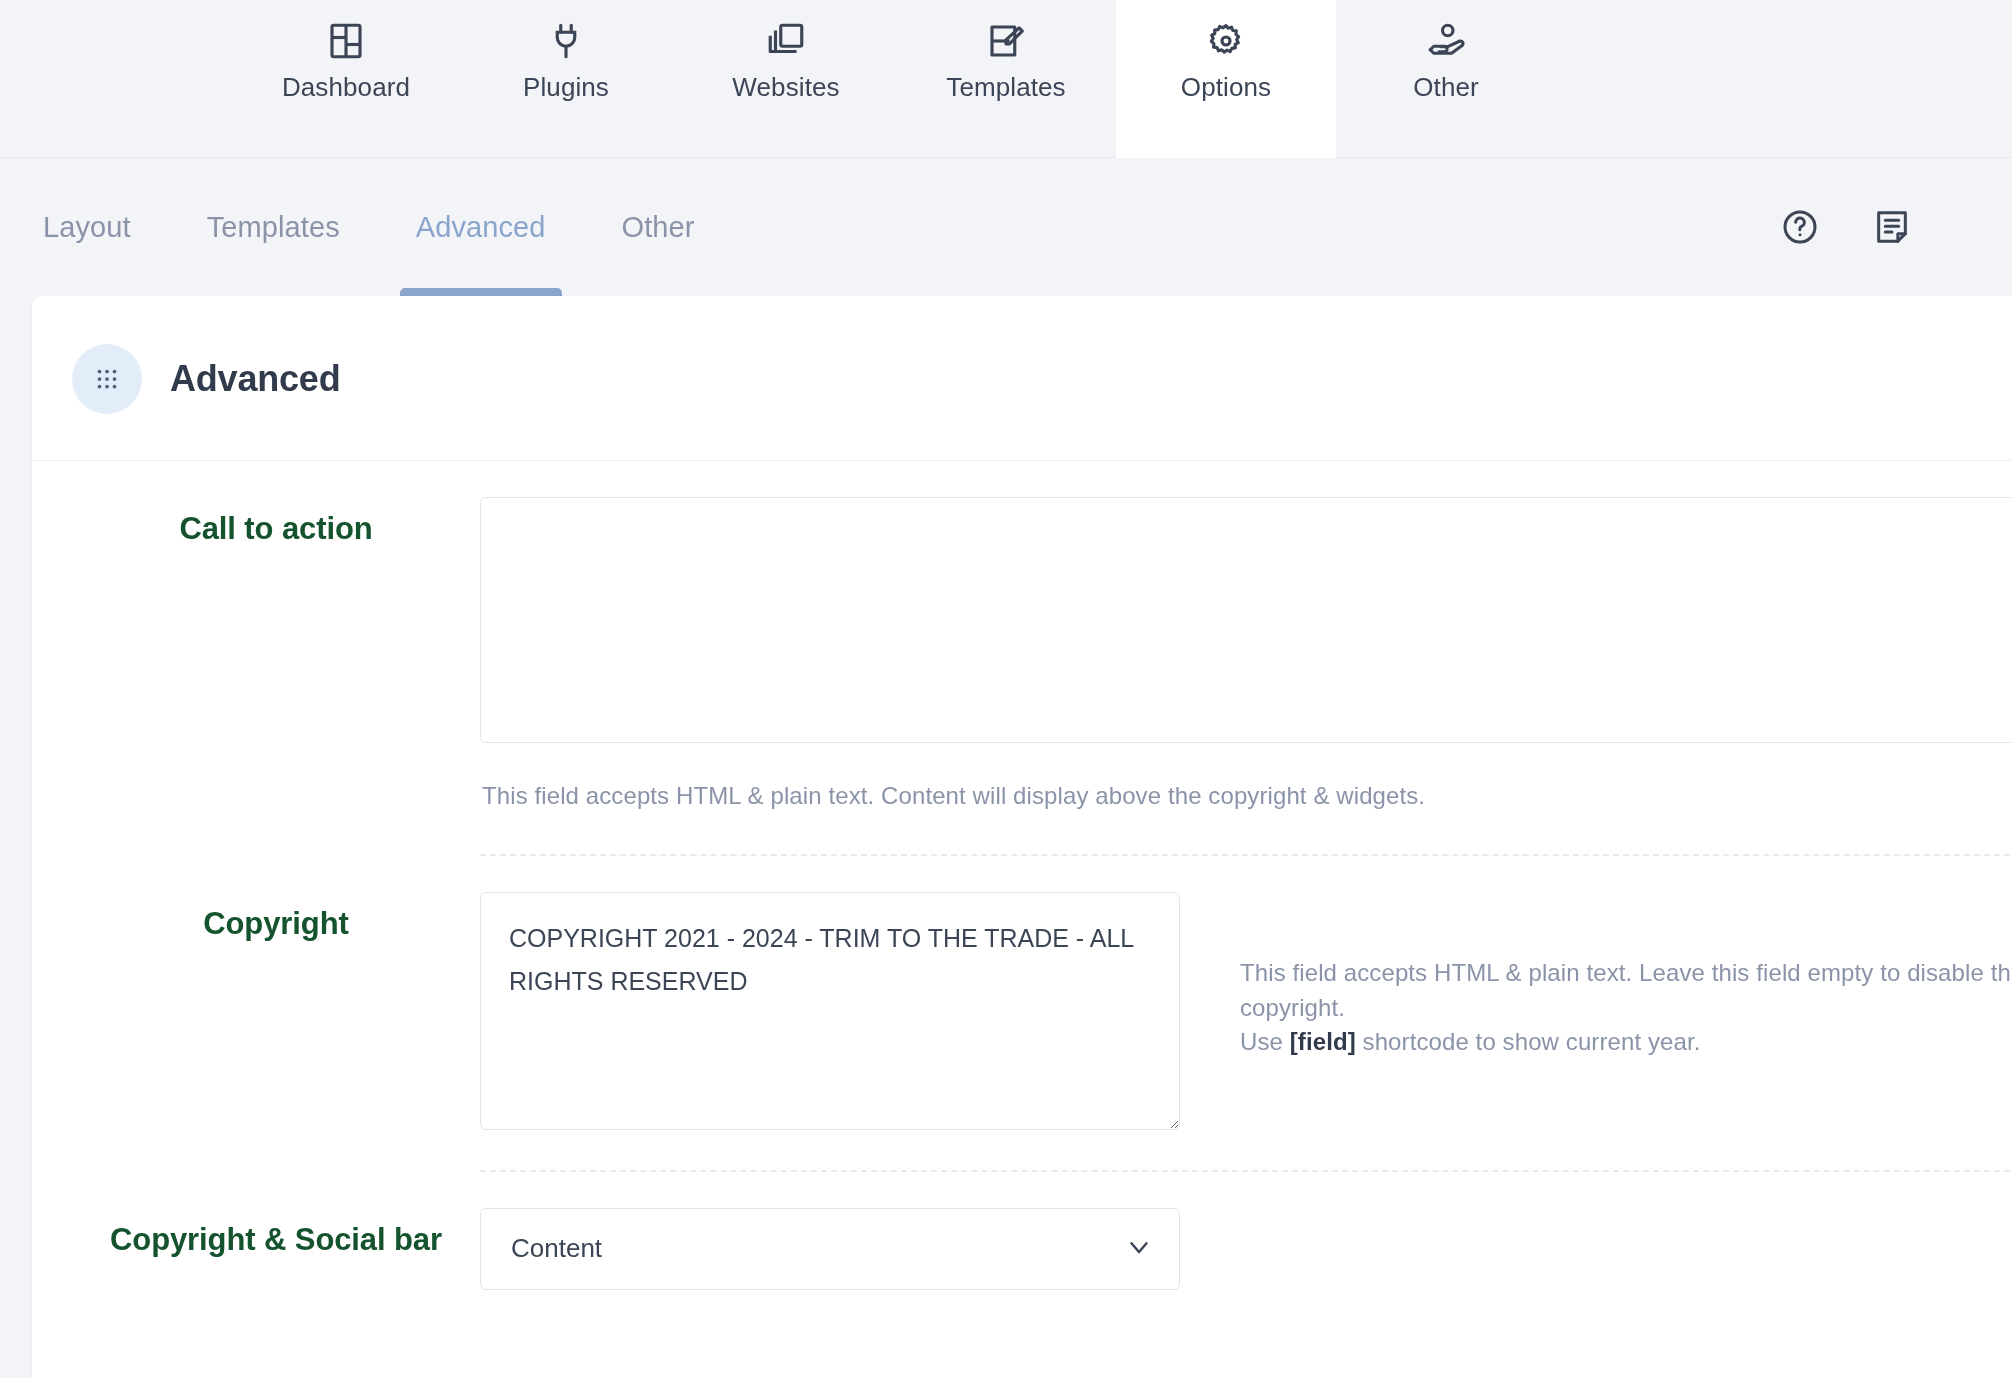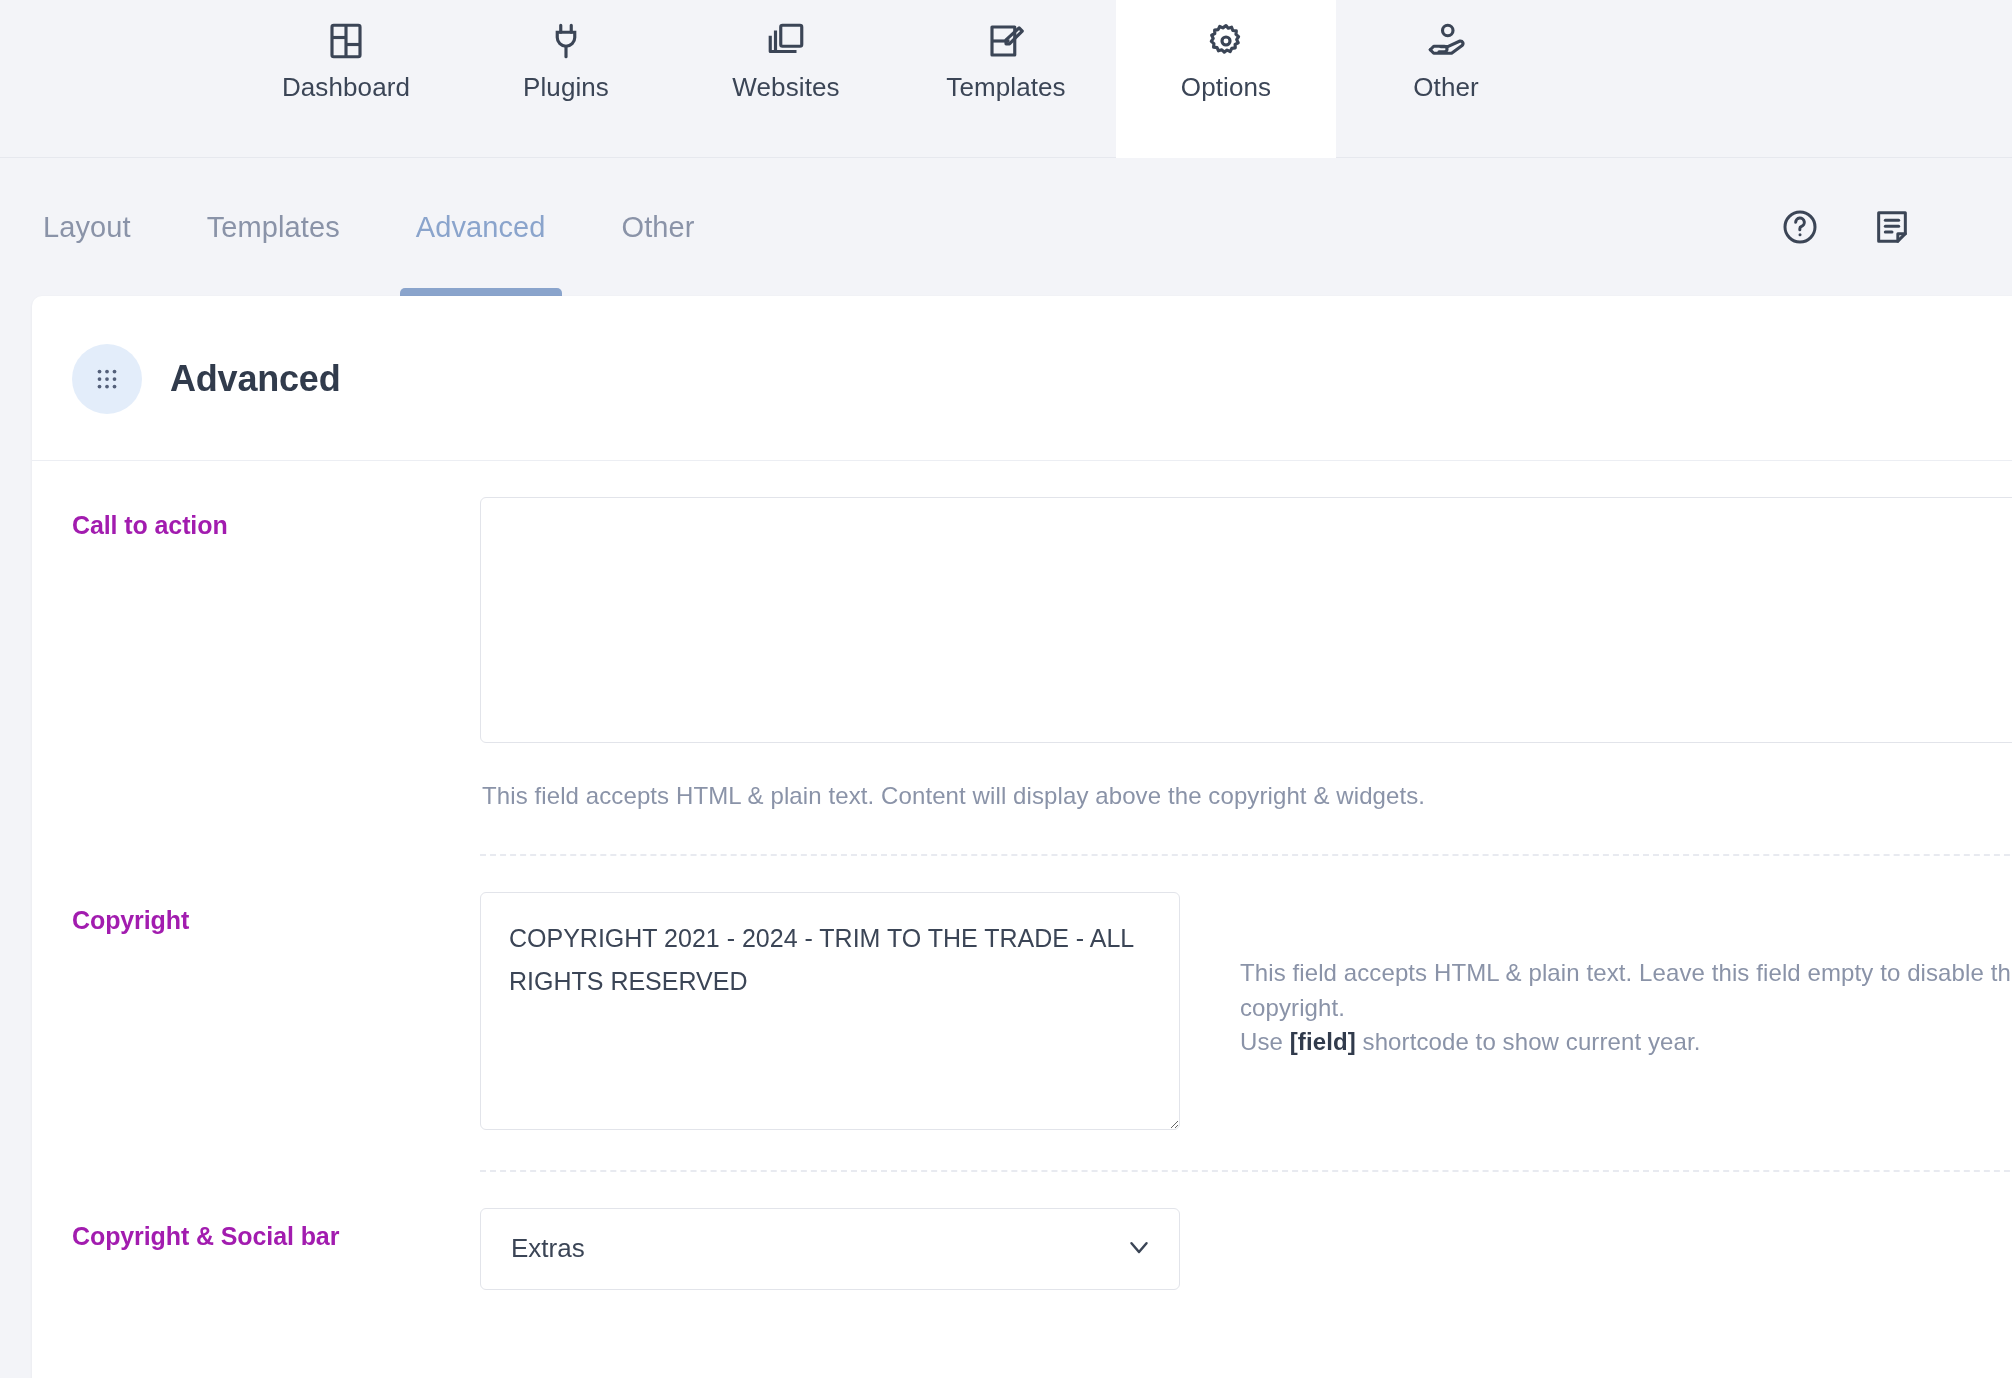--- a/index.html
+++ b/index.html
@@ -120,25 +120,26 @@
   }
 
   
   .field {
     display: flex;
     padding: 0 0 0 40px;
   }
   .field-label {
     width: 408px;
     flex: 0 0 408px;
-    font-size: 25px;
+    font-size: 31px;
     font-weight: bold;
-    color: #a21caf;
+    color: #14532d;
     padding-top: 50px;
     letter-spacing: -0.1px;
+    text-align: center;
   }
   .field-body {
     flex: 1;
     padding: 36px 0 0 0;
     position: relative;
   }
   .field-inner { display: flex; align-items: flex-start; }
 
   .txtarea {
     width: 1560px;
@@ -356,21 +357,21 @@
       </div>
       <div class="divider"></div>
     </div>
   </div>
 
   <div class="field">
     <div class="field-label">Copyright &amp; Social bar</div>
     <div class="field-body">
       <div class="select-wrap">
         <div class="select">
-          <span>Extras</span>
+          <span>Content</span>
         </div>
         <span class="select-chevron">
           <svg width="30" height="30" viewBox="0 0 24 24" fill="none" stroke="currentColor" stroke-width="2" stroke-linecap="round" stroke-linejoin="round">
             <polyline points="6 9 12 16 18 9"></polyline>
           </svg>
         </span>
       </div>
       <div class="pad-bottom"></div>
     </div>
   </div>

